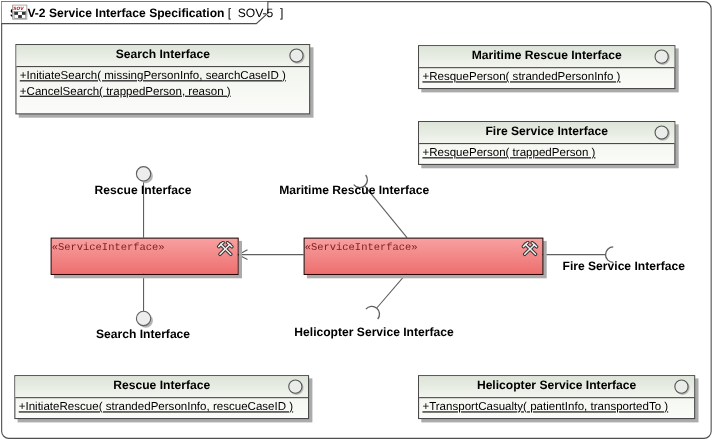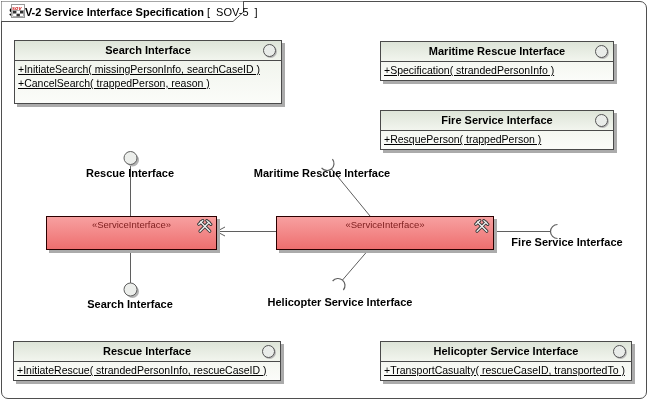--- a/index.html
+++ b/index.html
@@ -24,23 +24,23 @@
   .ibox{position:absolute;border:1px solid var(--box-border);
         background:linear-gradient(180deg,var(--box-body-top),var(--box-body-bottom));
         box-shadow:3px 3px 0 var(--shadow);}
   .ibox .hdr{position:relative;height:19px;line-height:19px;text-align:center;
         font-weight:bold;font-size:11px;border-bottom:1px solid var(--box-border);
         background:linear-gradient(180deg,var(--box-header-top),var(--box-header-bottom));}
   .circ{position:absolute;right:5px;top:3px;width:11px;height:11px;border-radius:50%;
         border:1px solid #555;background:#e9ece9;box-shadow:1px 1px 0 #b9b9b9;}
   .ops{padding:2px 3px 16px 3px;font-size:10.5px;line-height:13.5px;white-space:nowrap;text-decoration:underline;}
 
-  .svc{position:absolute;border:1px solid var(--service-border);text-align:center;
+  .svc{position:absolute;border:1px solid var(--service-border);
        background:linear-gradient(180deg,var(--service-fill-top),var(--service-fill-bottom));
-       box-shadow:3px 3px 0 var(--shadow);}
+       box-shadow:3px 3px 0 var(--shadow);font-family:Liberation Mono, monospace;}
   .svc .stereo{font-size:9.5px;color:var(--stereotype-text);margin-top:2px;line-height:11px;}
   .svc .name{font-size:11.5px;font-weight:bold;line-height:13px;}
   .tools{position:absolute;top:2px;right:3px;}
 
   .clabel{position:absolute;font-weight:bold;font-size:11px;white-space:nowrap;
           transform:translateX(-50%);}
   svg.overlay{position:absolute;left:0;top:0;z-index:1;}
   .ibox,.svc{z-index:2;}
   .clabel{z-index:3;}
 </style>
@@ -120,21 +120,21 @@
     <div>+CancelSearch( trappedPerson, reason )</div>
   </div>
 </div>
 
 <div class="ibox" style="left:380px;top:41px;width:232px;height:38px">
   <div class="hdr">
     <span>Maritime Rescue Interface</span>
     <span class="circ"></span>
   </div>
   <div class="ops">
-    <div>+Specification( strandedPersonInfo )</div>
+    <div>+ResquePerson( strandedPersonInfo )</div>
   </div>
 </div>
 
 <div class="ibox" style="left:380px;top:110px;width:232px;height:38px">
   <div class="hdr">
     <span>Fire Service Interface</span>
     <span class="circ"></span>
   </div>
   <div class="ops">
     <div>+ResquePerson( trappedPerson )</div>
@@ -150,21 +150,21 @@
     <div>+InitiateRescue( strandedPersonInfo, rescueCaseID )</div>
   </div>
 </div>
 
 <div class="ibox" style="left:380px;top:341px;width:250px;height:38px">
   <div class="hdr">
     <span>Helicopter Service Interface</span>
     <span class="circ"></span>
   </div>
   <div class="ops">
-    <div>+TransportCasualty( rescueCaseID, transportedTo )</div>
+    <div>+TransportCasualty( patientInfo, transportedTo )</div>
   </div>
 </div>
 
 <div class="svc" style="left:46px;top:216px;width:169px;height:32px">
   <div class="stereo">«ServiceInterface»</div>
   <svg class="tools" width="17" height="15">
     <g stroke="#3a3a3a" stroke-width="3.2" stroke-linecap="round" fill="none">
       <path d="M4 12.2 L13 3.2"></path>
         <path d="M4.5 3 L13.8 12.2"></path>
       <path d="M10.8 1.6 L14.8 5.4"></path>

